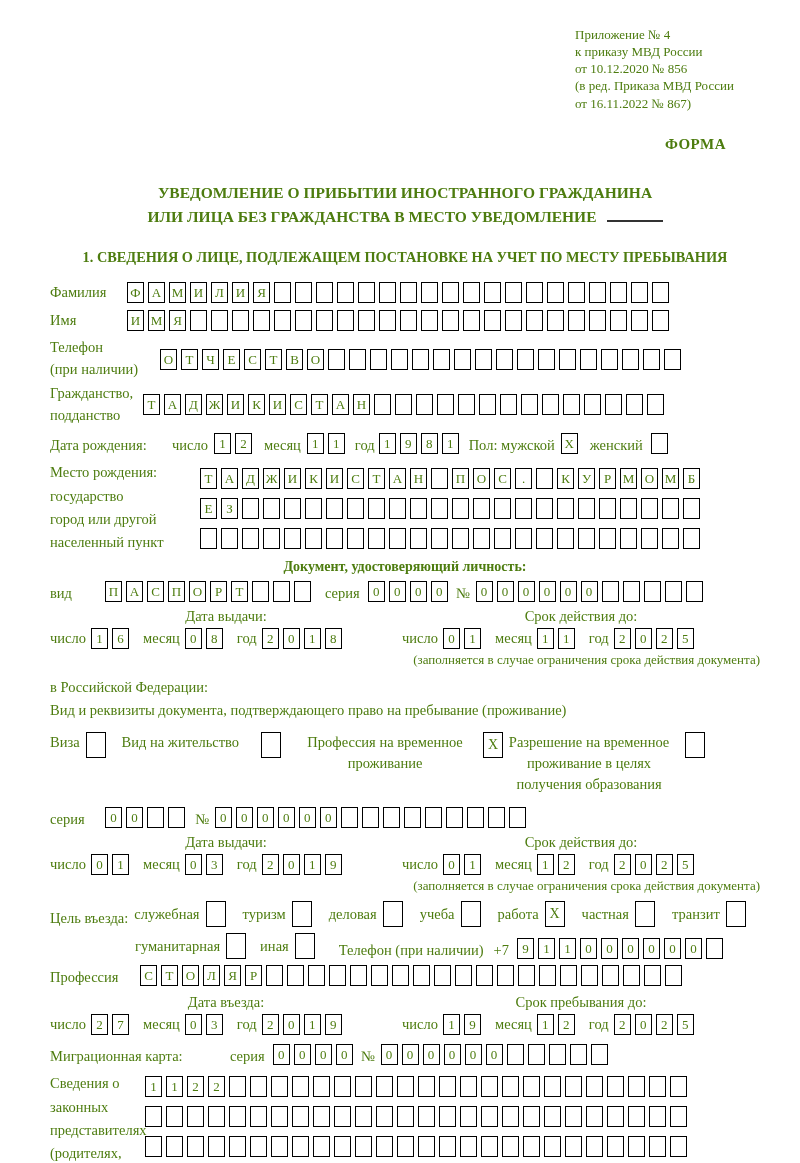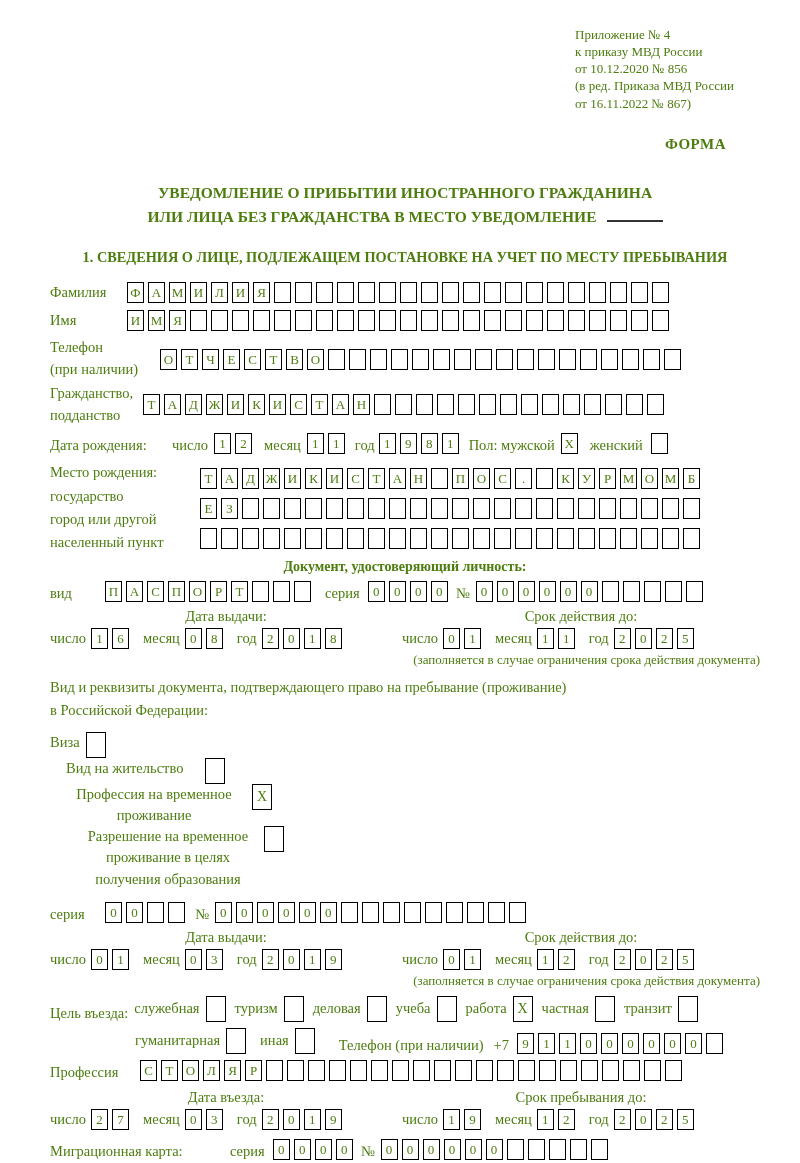--- a/index.html
+++ b/index.html
@@ -27,27 +27,27 @@
   .dochead { text-align:center; font-weight:bold; font-size:14px; margin-top:5px; }
   .datepair { display:flex; margin-top:6px; }
   .half-l { width:352px; flex:none; }
   .half-r { flex:1; }
   .dp-label { text-align:center; margin-bottom:3px; }
   .dp-fields { display:flex; align-items:center; }
   .dp-fields .lbl { margin-right:5px; }
   .dp-fields .lbl2 { margin-left:14px; margin-right:5px; }
   .note { font-size:13px; }
   .right { text-align:right; }
-  .optrow { display:flex; align-items:flex-start; margin-top:10px;flex-direction:column; }
+  .optrow { display:flex; align-items:flex-start; margin-top:10px; }
   .opt { display:flex; align-items:flex-start; }
   .opt .olabel { line-height:1.45; }
   .ctr { text-align:center; }
   .purp { display:flex; align-items:center; }
   .purp .plabel { margin-right:6px; }
-  .purp + .purp { margin-left:9px; }
+  .purp + .purp { margin-left:17px; }
 </style>
 </head>
 <body>
 
 <div class="page">
 
   <div class="ref">
     <div>Приложение № 4</div>
     <div>к приказу МВД России</div>
     <div>от 10.12.2020 № 856</div>
@@ -395,22 +395,22 @@
             <span class="cell">0</span>
             <span class="cell">2</span>
             <span class="cell">5</span>
           </div>
       </div>
     </div>
   </div>
   <div class="note right" style="margin-top:3px">(заполняется в случае ограничения срока действия документа)</div>
 
   <div style="margin-top:8px;line-height:1.6">
+    <div>в Российской Федерации:</div>
     <div>Вид и реквизиты документа, подтверждающего право на пребывание (проживание)</div>
-    <div>в Российской Федерации:</div>
   </div>
 
   <div class="optrow">
     <div class="opt">
       <span class="olabel">Виза</span>
       <div class="cells cb" style="margin-left:6px">
           <span class="cell"></span>
         </div>
     </div>
     <div class="opt" style="margin-left:16px">
@@ -418,21 +418,21 @@
       <div class="cells cb" style="margin-left:22px">
           <span class="cell"></span>
         </div>
     </div>
     <div class="opt" style="margin-left:18px">
       <span class="olabel ctr" style="width:172px">Профессия на временное проживание</span>
       <div class="cells cb" style="margin-left:12px">
           <span class="cell">X</span>
         </div>
     </div>
-    <div class="opt" style="margin-left:32px">
+    <div class="opt" style="margin-left:0">
       <span class="olabel ctr" style="width:172px">Разрешение на временное проживание в целях получения образования</span>
       <div class="cells cb" style="margin-left:10px">
           <span class="cell"></span>
         </div>
     </div>
   </div>
 
   <div class="frow vcenter" style="margin-top:12px">
     <div style="width:55px">серия</div>
     <div class="cells">

